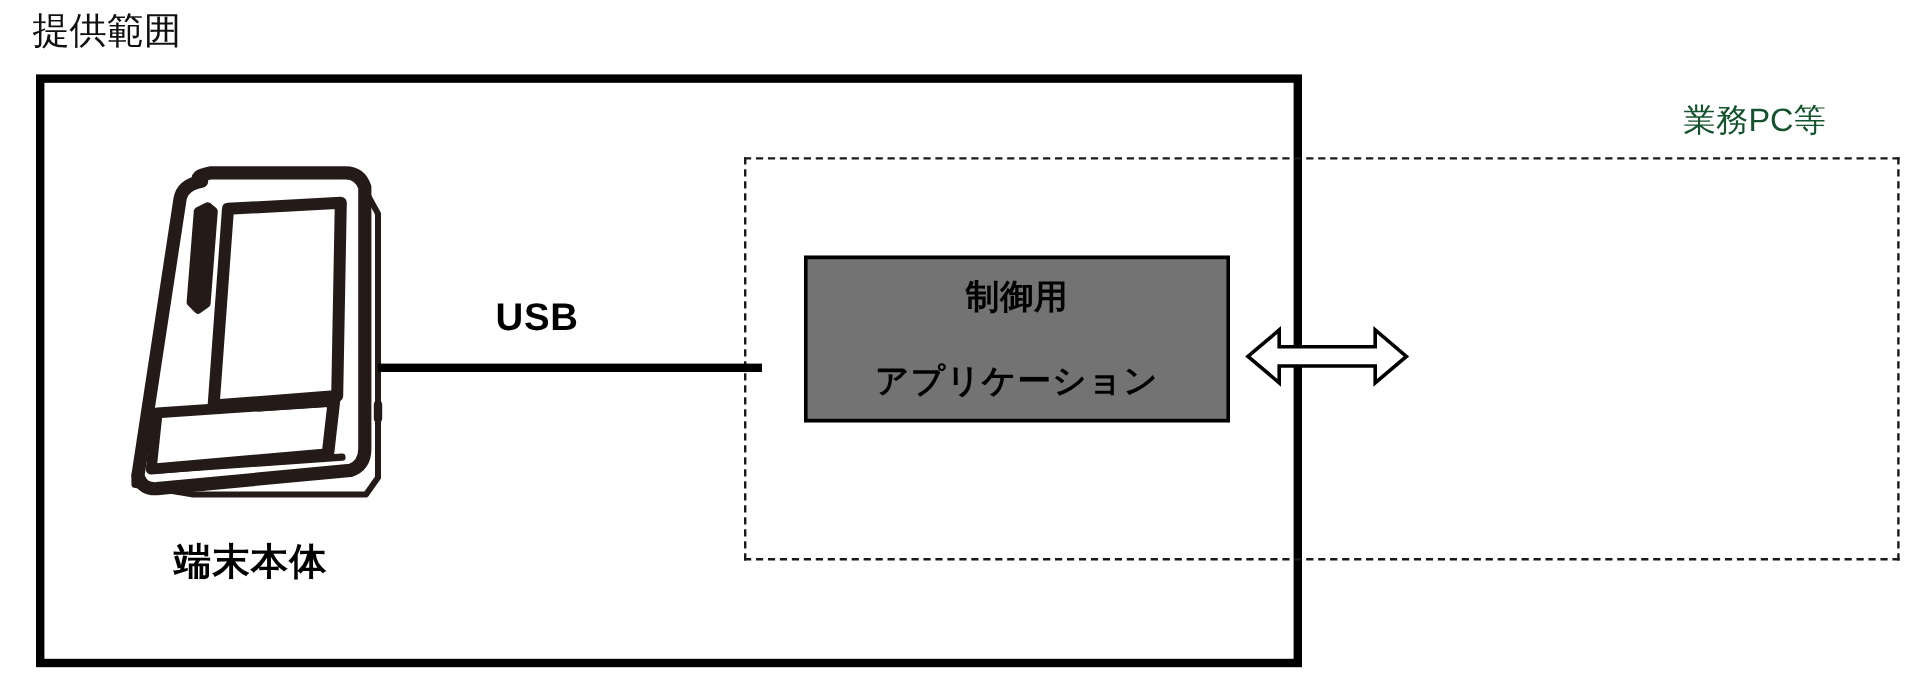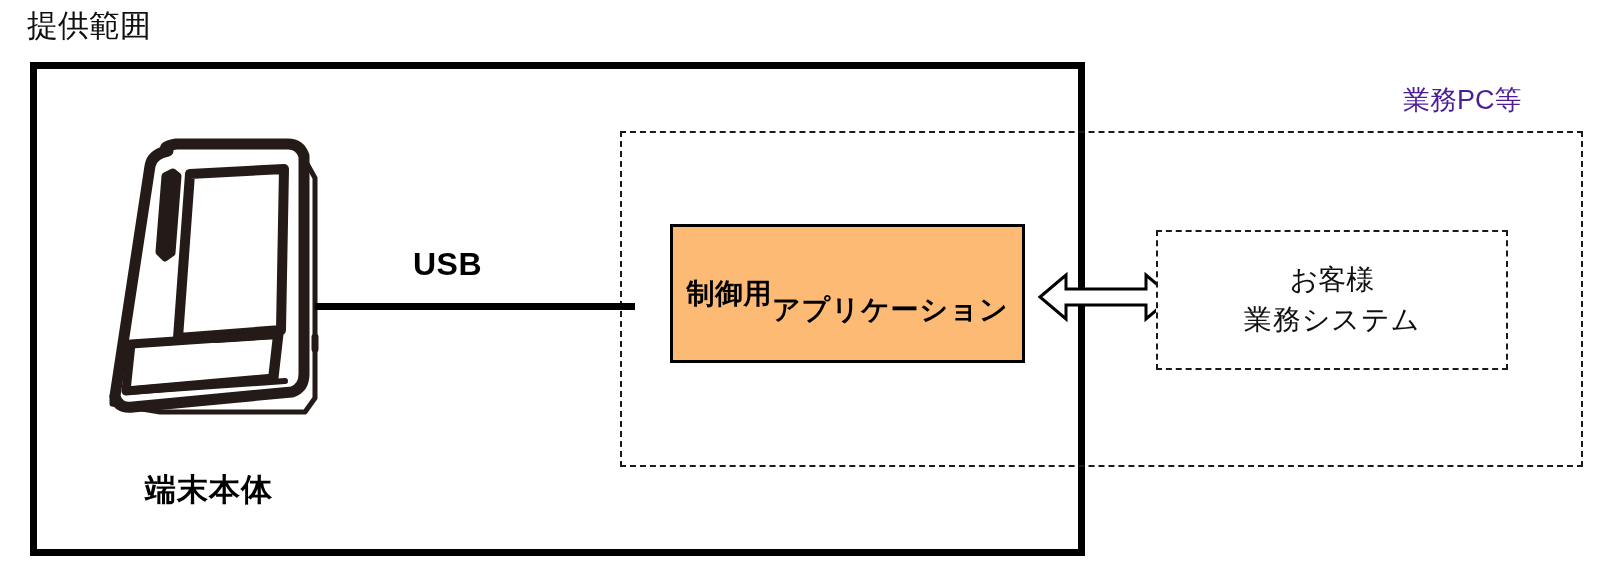--- a/index.html
+++ b/index.html
@@ -56,36 +56,36 @@
     box-sizing: border-box;
     background: transparent;
   }
   .biz-pc-label {
     position: absolute;
     left: 1403px;
     top: 82px;
     font-size: 27px;
     line-height: 36px;
     font-weight: 400;
-    color: #4c1d95;
+    color: #14532d;
     white-space: nowrap;
   }
 
   
   .control-app-box {
     position: absolute;
     left: 670px;
-    top: 224px;
+    top: 213px;
     width: 355px;
     height: 139px;
     border: 3px solid #000000;
     box-sizing: border-box;
-    background: #fdba74;
+    background: #737373;
     display: flex;
-    flex-direction: row;
+    flex-direction: column;
     align-items: center;
     justify-content: center;
   }
   .control-app-box .line1 {
     font-size: 28px;
     line-height: 38px;
     font-weight: 700;
     letter-spacing: 0.5px;
     white-space: nowrap;
     color: #000000;
@@ -143,21 +143,21 @@
     font-weight: 700;
     letter-spacing: 0.5px;
     color: #000000;
     white-space: nowrap;
   }
 
   
   .device-label {
     position: absolute;
     left: 145px;
-    top: 469px;
+    top: 447px;
     font-size: 31px;
     line-height: 42px;
     font-weight: 700;
     letter-spacing: 1px;
     color: #000000;
     white-space: nowrap;
   }
 
   
   .svg-layer {
@@ -214,18 +214,14 @@
   <div class="control-app-box">
     <div class="line1">制御用</div>
     <div class="line2">アプリケーション</div>
   </div>
 
   <svg class="svg-layer" viewBox="0 0 1600 563">
     <polygon points="1040,297 1066,275 1066,289 1146,289 1146,275 1172,297
                      1146,319 1146,305 1066,305 1066,319" fill="#ffffff" stroke="#000000" stroke-width="3" stroke-linejoin="miter"></polygon>
   </svg>
 
-  <div class="customer-sys-box">
-    <div class="line1">お客様</div>
-    <div class="line2">業務システム</div>
-  </div>
 
 </div>
 
 </body></html>

